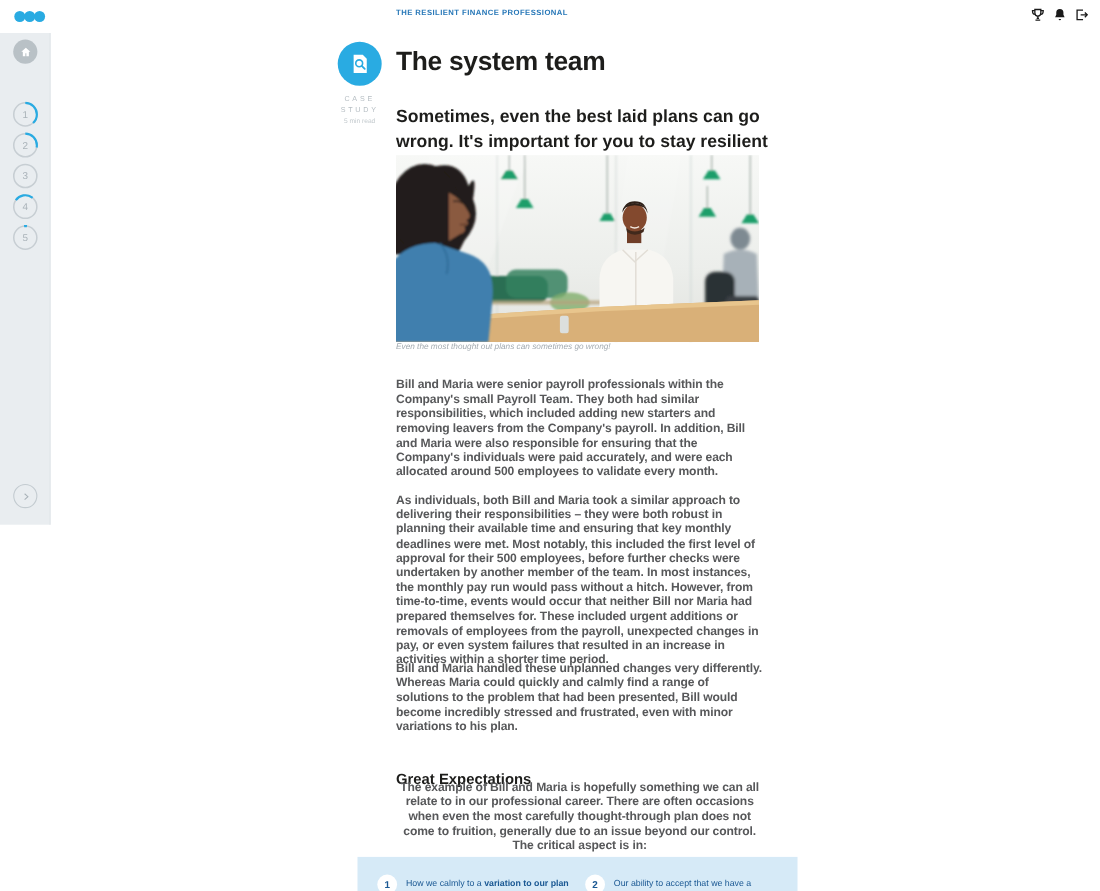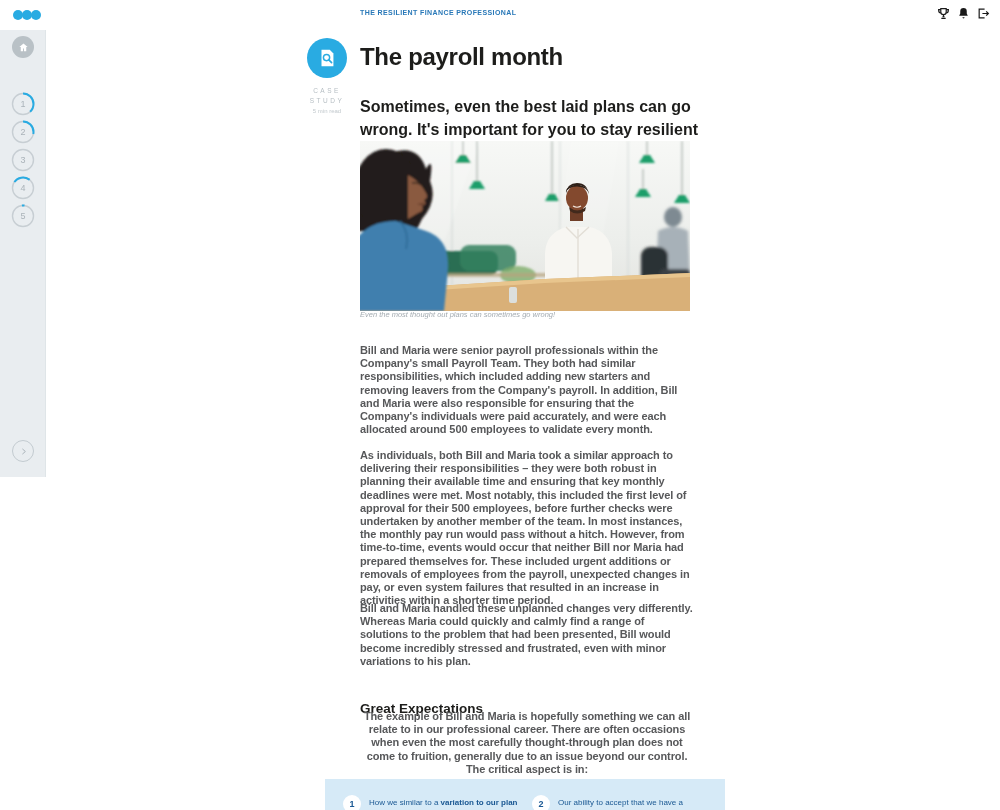--- a/index.html
+++ b/index.html
@@ -175,21 +175,21 @@
         <path d="M14 14l3 3" stroke="#29abe2" stroke-width="1.8" stroke-linecap="round"></path>
       </svg>
     </div>
     <div class="badge-kicker">
       <div>CASE</div>
       <div>STUDY</div>
     </div>
     <div class="badge-read">5 min read</div>
   </div>
 
-  <h1 class="page-title">The payroll month</h1>
+  <h1 class="page-title">The system team</h1>
   <div class="subtitle">Sometimes, even the best laid plans can go wrong. It's important for you to stay resilient when things don't go to plan!</div>
 
   <div class="photo">
     <svg width="330" height="170" viewBox="0 0 330 170">
       <defs>
         <linearGradient id="bgGrad" x1="0" y1="0" x2="0" y2="1">
           <stop offset="0" stop-color="#f7f8f6"></stop>
           <stop offset="0.6" stop-color="#eceeeb"></stop>
           <stop offset="1" stop-color="#e2e3df"></stop>
         </linearGradient>
@@ -269,21 +269,21 @@
   <p class="para p2">As individuals, both Bill and Maria took a similar approach to delivering their responsibilities – they were both robust in planning their available time and ensuring that key monthly deadlines were met. Most notably, this included the first level of approval for their 500 employees, before further checks were undertaken by another member of the team. In most instances, the monthly pay run would pass without a hitch. However, from time-to-time, events would occur that neither Bill nor Maria had prepared themselves for. These included urgent additions or removals of employees from the payroll, unexpected changes in pay, or even system failures that resulted in an increase in activities within a shorter time period.</p>
   <p class="para p3">Bill and Maria handled these unplanned changes very differently. Whereas Maria could quickly and calmly find a range of solutions to the problem that had been presented, Bill would become incredibly stressed and frustrated, even with minor variations to his plan.</p>
 
   <h2 class="section-heading">Great Expectations</h2>
   <p class="para p4">The example of Bill and Maria is hopefully something we can all relate to in our professional career. There are often occasions when even the most carefully thought-through plan does not come to fruition, generally due to an issue beyond our control. The critical aspect is in:</p>
 
   <div class="callout">
     <div class="callout-item">
       <div class="callout-num">1</div>
       <div class="callout-text">
-        <span>How we similar to a </span><b>variation to our plan</b>
+        <span>How we calmly to a </span><b>variation to our plan</b>
       </div>
     </div>
     <div class="callout-item">
       <div class="callout-num">2</div>
       <div class="callout-text">Our ability to accept that we have a</div>
     </div>
   </div>
 
 </div>
 

